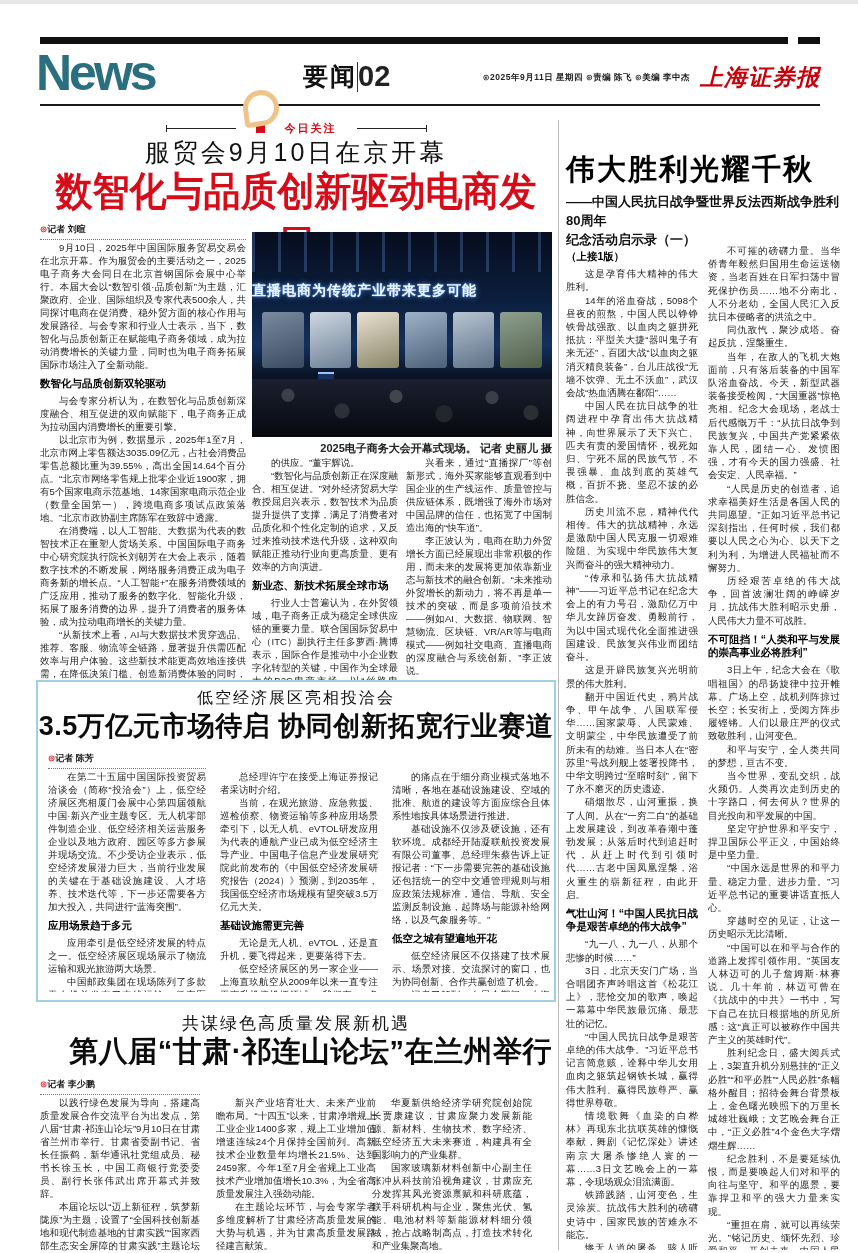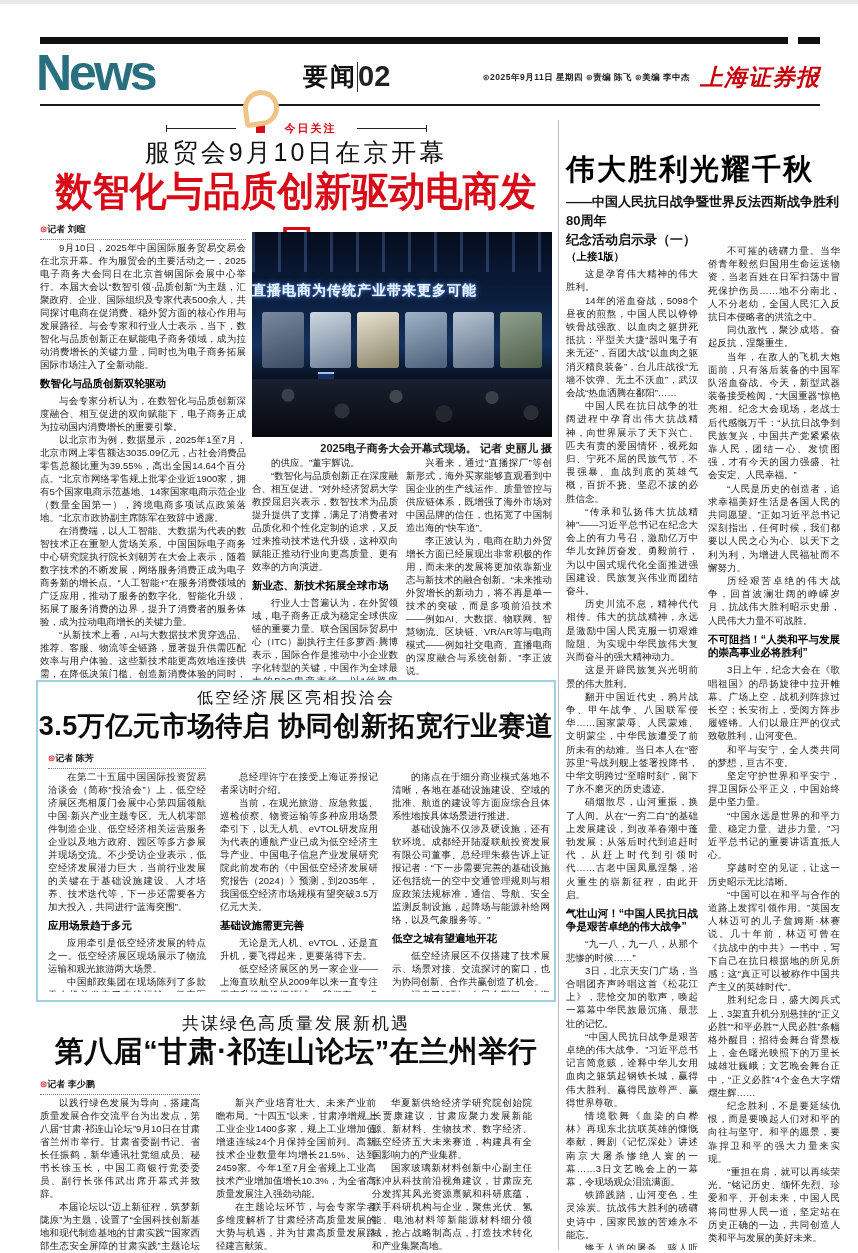--- a/index.html
+++ b/index.html
@@ -74,21 +74,21 @@
               background:#fff;box-sizing:border-box;}
   .lowalt-kicker{position:absolute;left:0;top:6px;width:100%;font-size:16px;letter-spacing:2px;}
   .lowalt-headline{position:absolute;left:0;top:26px;width:100%;text-align:center;font-size:27px;
                    font-weight:900;color:#0c0c0c;letter-spacing:0.5px;}
   .lowalt-byline{position:absolute;left:10px;top:70px;width:158px;}
   .la-col1{position:absolute;left:10px;top:88px;width:158px;height:222px;}
   .la-col2{position:absolute;left:182px;top:88px;width:158px;height:222px;}
   .la-col3{position:absolute;left:354px;top:88px;width:158px;height:222px;}
   
   .forum-kicker{position:absolute;left:40px;top:1008px;width:512px;font-size:17px;letter-spacing:2px;}
-  .forum-headline{position:absolute;left:40px;top:1028px;width:512px;text-align:center;font-size:29px;
+  .forum-headline{position:absolute;left:40px;top:1028px;width:512px;text-align:right;font-size:29px;
                   font-weight:900;letter-spacing:0.5px;color:#0c0c0c;}
   .forum-byline{position:absolute;left:40px;top:1074px;width:160px;}
   .fo-col1{position:absolute;left:40px;top:1092px;width:160px;height:158px;}
   .fo-col2{position:absolute;left:216px;top:1092px;width:160px;height:158px;}
   .fo-col3{position:absolute;left:372px;top:1092px;width:160px;height:158px;}
   
   .vsep{position:absolute;left:558px;top:116px;width:1px;height:1130px;background:#b9b9b9;}
   .vic-headline{position:absolute;left:566px;top:146px;width:274px;font-size:29px;font-weight:900;
                 letter-spacing:2px;color:#000;}
   .vic-sub{position:absolute;left:566px;top:188px;width:274px;font-size:13px;font-weight:700;
@@ -212,42 +212,43 @@
   <div class="vic-headline">伟大胜利光耀千秋</div>
   <div class="vic-sub">
     <div>——中国人民抗日战争暨世界反法西斯战争胜利80周年</div>
     <div>纪念活动启示录（一）</div>
   </div>
   <div class="vic-colA col">
       <p class="sub">（上接1版）</p>
       <p>这是孕育伟大精神的伟大胜利。</p>
       <p>14年的浴血奋战，5098个昼夜的煎熬，中国人民以铮铮铁骨战强敌、以血肉之躯拼死抵抗：平型关大捷“嚣叫鬼子有来无还”，百团大战“以血肉之躯消灭精良装备”，台儿庄战役“无墙不饮弹、无土不沃血”，武汉会战“热血洒腾在鄱阳”……</p>
       <p>中国人民在抗日战争的壮阔进程中孕育出伟大抗战精神，向世界展示了天下兴亡、匹夫有责的爱国情怀，视死如归、宁死不屈的民族气节，不畏强暴、血战到底的英雄气概，百折不挠、坚忍不拔的必胜信念。</p>
+      <p>历史川流不息，精神代代相传。伟大的抗战精神，永远是激励中国人民克服一切艰难险阻、为实现中华民族伟大复兴而奋斗的强大精神动力。</p>
       <p>“传承和弘扬伟大抗战精神”——习近平总书记在纪念大会上的有力号召，激励亿万中华儿女踔厉奋发、勇毅前行，为以中国式现代化全面推进强国建设、民族复兴伟业而团结奋斗。</p>
-      <p>历史川流不息，精神代代相传。伟大的抗战精神，永远是激励中国人民克服一切艰难险阻、为实现中华民族伟大复兴而奋斗的强大精神动力。</p>
       <p>这是开辟民族复兴光明前景的伟大胜利。</p>
       <p>翻开中国近代史，鸦片战争、甲午战争、八国联军侵华……国家蒙辱、人民蒙难、文明蒙尘，中华民族遭受了前所未有的劫难。当日本人在“密苏里”号战列舰上签署投降书，中华文明跨过“至暗时刻”，留下了永不磨灭的历史遗迹。</p>
       <p>硝烟散尽，山河重振，换了人间。从在“一穷二白”的基础上发展建设，到改革春潮中蓬勃发展；从落后时代到追赶时代，从赶上时代到引领时代……古老中国凤凰涅槃，浴火重生的崭新征程，由此开启。</p>
       <p class="sub">气壮山河！“中国人民抗日战争是艰苦卓绝的伟大战争”</p>
       <p>“九一八，九一八，从那个悲惨的时候……”</p>
       <p>3日，北京天安门广场，当合唱团齐声吟唱这首《松花江上》，悲怆交加的歌声，唤起一幕幕中华民族最沉痛、最悲壮的记忆。</p>
       <p>“中国人民抗日战争是艰苦卓绝的伟大战争。”习近平总书记言简意赅，诠释中华儿女用血肉之躯筑起钢铁长城，赢得伟大胜利、赢得民族尊严、赢得世界尊敬。</p>
       <p>情境歌舞《血染的白桦林》再现东北抗联英雄的慷慨奉献，舞剧《记忆深处》讲述南京大屠杀惨绝人寰的一幕……3日文艺晚会上的一幕幕，令现场观众泪流满面。</p>
       <p>铁蹄践踏，山河变色，生灵涂炭。抗战伟大胜利的磅礴史诗中，国家民族的苦难永不能忘。</p>
       <p>惨无人道的屠杀，骇人听闻的“三光”政策，灭绝人性的细菌战、毒气战……侵略者的累累暴行罄竹难书，深重的民族灾难刻骨铭心。</p>
     </div>
   <div class="vic-colB col">
       <p>不可摧的磅礴力量。当华侨青年毅然归国用生命运送物资，当老百姓在日军扫荡中冒死保护伤员……地不分南北，人不分老幼，全国人民汇入反抗日本侵略者的洪流之中。</p>
       <p>同仇敌忾，聚沙成塔。奋起反抗，涅槃重生。</p>
       <p>当年，在敌人的飞机大炮面前，只有落后装备的中国军队浴血奋战。今天，新型武器装备接受检阅，“大国重器”惊艳亮相。纪念大会现场，老战士后代感慨万千：“从抗日战争到民族复兴，中国共产党紧紧依靠人民，团结一心、发愤图强，才有今天的国力强盛、社会安定、人民幸福。”</p>
       <p>“人民是历史的创造者，追求幸福美好生活是各国人民的共同愿望。”正如习近平总书记深刻指出，任何时候，我们都要以人民之心为心、以天下之利为利，为增进人民福祉而不懈努力。</p>
       <p>历经艰苦卓绝的伟大战争，回首波澜壮阔的峥嵘岁月，抗战伟大胜利昭示史册，人民伟大力量不可战胜。</p>
       <p class="sub">不可阻挡！“人类和平与发展的崇高事业必将胜利”</p>
       <p>3日上午，纪念大会在《歌唱祖国》的昂扬旋律中拉开帷幕。广场上空，战机列阵掠过长空；长安街上，受阅方阵步履铿锵。人们以最庄严的仪式致敬胜利，山河变色。</p>
       <p>和平与安宁，全人类共同的梦想，亘古不变。</p>
+      <p>当今世界，变乱交织，战火频仍。人类再次走到历史的十字路口，何去何从？世界的目光投向和平发展的中国。</p>
       <p>坚定守护世界和平安宁，捍卫国际公平正义，中国始终是中坚力量。</p>
       <p>“中国永远是世界的和平力量、稳定力量、进步力量。”习近平总书记的重要讲话直抵人心。</p>
       <p>穿越时空的见证，让这一历史昭示无比清晰。</p>
       <p>“中国可以在和平与合作的道路上发挥引领作用。”英国友人林迈可的儿子詹姆斯·林赛说。几十年前，林迈可曾在《抗战中的中共》一书中，写下自己在抗日根据地的所见所感：这“真正可以被称作中国共产主义的英雄时代”。</p>
       <p>胜利纪念日，盛大阅兵式上，3架直升机分别悬挂的“正义必胜”“和平必胜”“人民必胜”条幅格外醒目；招待会舞台背景板上，金色曙光映照下的万里长城雄壮巍峨；文艺晚会舞台正中，“正义必胜”4个金色大字熠熠生辉……</p>
       <p>纪念胜利，不是要延续仇恨，而是要唤起人们对和平的向往与坚守。和平的愿景，要靠捍卫和平的强大力量来实现。</p>
       <p>“重担在肩，就可以再续荣光。”铭记历史、缅怀先烈、珍爱和平、开创未来，中国人民将同世界人民一道，坚定站在历史正确的一边，共同创造人类和平与发展的美好未来。</p>
     </div>
 
 </div>

